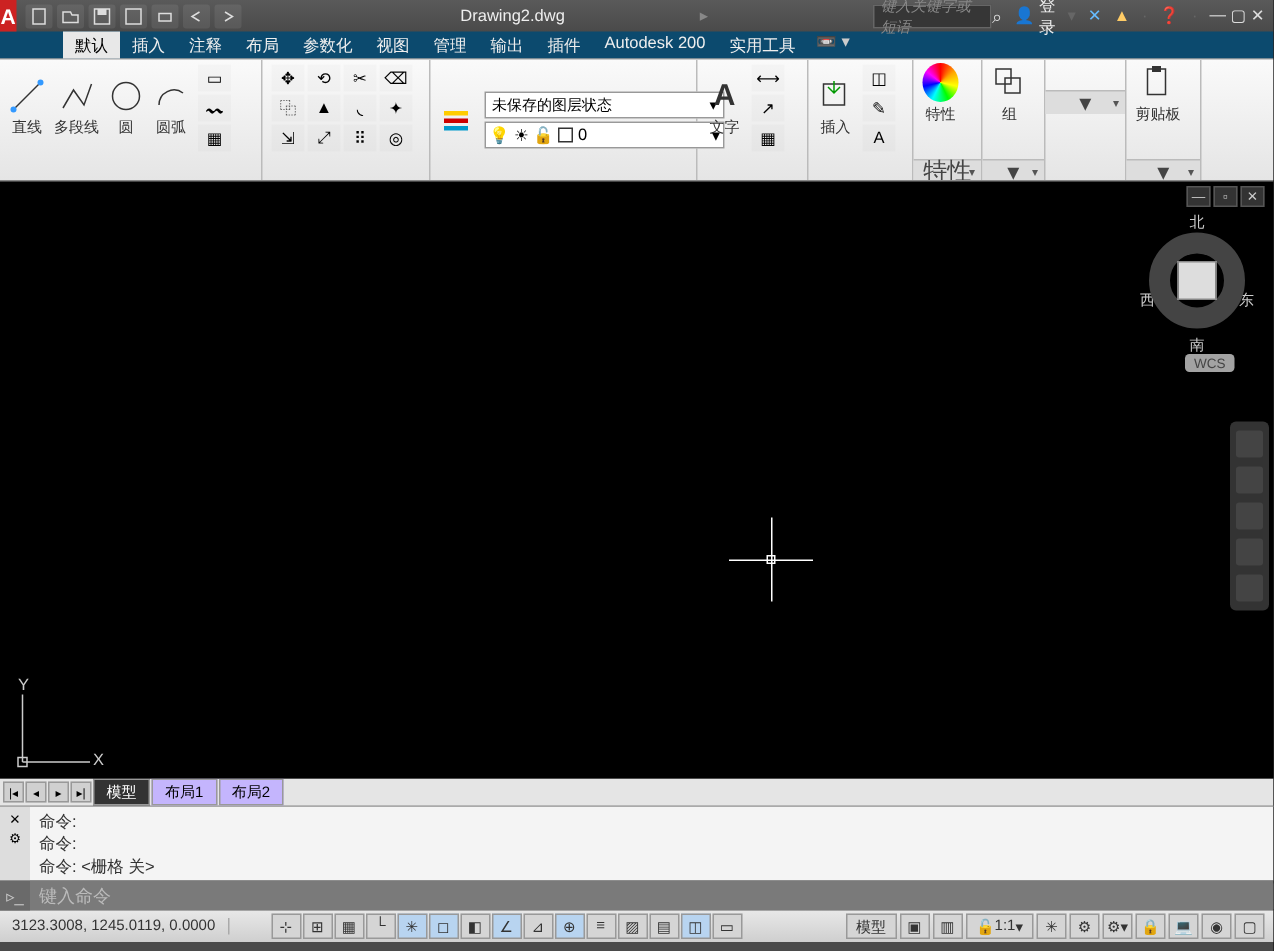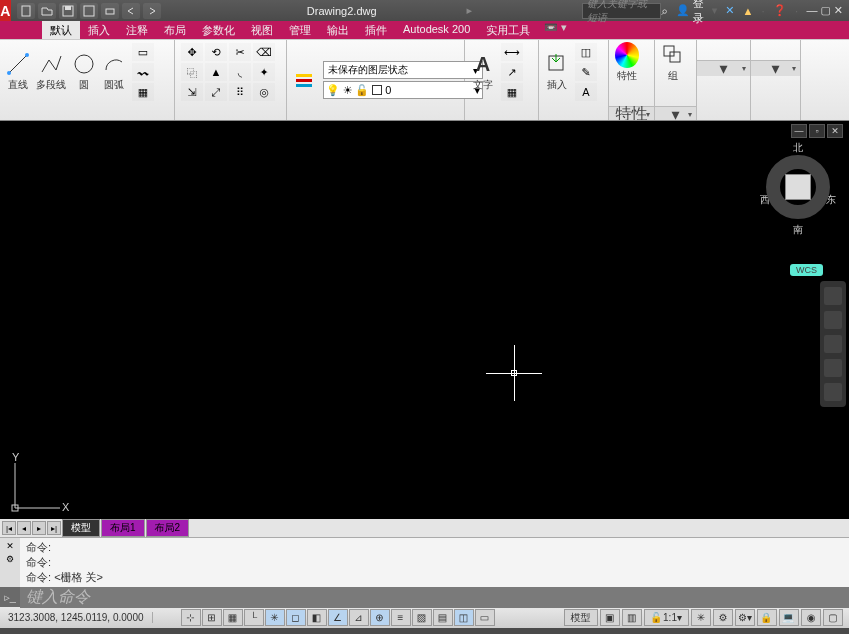--- a/index.html
+++ b/index.html
@@ -9,21 +9,21 @@
 .app-logo { width: 22px; height: 21px; background: #c22; display: flex; align-items: center; justify-content: center; color: #fff; font-weight: bold; font-size: 14px; }
 .qat { display: flex; gap: 3px; padding: 0 6px; }
 .qat-btn { width: 18px; height: 16px; background: rgba(255,255,255,.08); border-radius: 2px; display: flex; align-items: center; justify-content: center; }
 .title-text { flex: 0 0 auto; margin-left: 140px; color: #eee; }
 .search-box { margin-left: 110px; width: 150px; height: 16px; background: #363636; border: 1px solid #666; color: #888; font-style: italic; padding: 0 4px; font-size: 10px; display: flex; align-items: center; }
 .titlebar-right { margin-left: auto; display: flex; align-items: center; gap: 8px; padding-right: 6px; }
 .login-btn { display: flex; align-items: center; gap: 3px; color: #eee; }
 .sep { color: #666; }
 .win-btns { display: flex; gap: 3px; }
 
-.menubar { height: 18px; background: #be185d; display: flex; padding-left: 42px; color: #eee; }
+.menubar { height: 18px; background: #0c4a6e; display: flex; padding-left: 42px; color: #eee; }
 .menu-item { padding: 2px 8px; cursor: pointer; }
 .menu-item.active { background: #e8e8e8; color: #000; }
 
 .ribbon { height: 81px; background: linear-gradient(#fafafa,#e5e5e5); display: flex; border-top: 1px solid #ccc; }
 .ribbon-panel { border-right: 1px solid #bbb; display: flex; flex-direction: column; }
 .panel-body { flex: 1; display: flex; align-items: center; padding: 3px 6px; gap: 6px; }
 .panel-footer { height: 16px; background: #ddd; border-top: 1px solid #bbb; font-size: 16px; color: #444; display: flex; align-items: center; justify-content: center; position: relative; margin-top: 20px; }
 .panel-footer::after { content: "▾"; position: absolute; right: 4px; font-size: 8px; color: #555; }
 .big-btn { display: flex; flex-direction: column; align-items: center; gap: 2px; font-size: 10px; color: #333; }
 .big-icon { width: 24px; height: 24px; display: flex; align-items: center; justify-content: center; }
@@ -38,43 +38,43 @@
 .canvas-area { position: relative; height: 399px; background: #000; border-top: 1px solid #888; }
 .doc-winbtns { position: absolute; top: 3px; right: 6px; display: flex; gap: 2px; }
 .doc-winbtns span { width: 16px; height: 14px; background: #333; border: 1px solid #555; color: #ccc; display: flex; align-items: center; justify-content: center; font-size: 9px; }
 .viewcube { position: absolute; top: 22px; right: 15px; width: 72px; height: 100px; }
 .vc-ring { width: 64px; height: 64px; border-radius: 50%; border: 14px solid #444; margin: 12px auto 0; position: relative; }
 .vc-cube { position: absolute; top: 50%; left: 50%; transform: translate(-50%,-50%); width: 26px; height: 26px; background: #ddd; border: 1px solid #888; }
 .vc-n { position: absolute; top: -2px; left: 50%; transform: translateX(-50%); color: #ccc; font-size: 10px; }
 .vc-s { position: absolute; bottom: 6px; left: 50%; transform: translateX(-50%); color: #ccc; font-size: 10px; }
 .vc-w { position: absolute; top: 50px; left: -2px; color: #ccc; font-size: 10px; }
 .vc-e { position: absolute; top: 50px; right: -2px; color: #ccc; font-size: 10px; }
-.wcs-badge { position: absolute; top: 115px; right: 26px; background: #5eead4; color: #444; font-size: 9px; padding: 1px 6px; border-radius: 3px; margin-top: 28px; }
+.wcs-badge { position: absolute; top: 115px; right: 26px; background: #a3a3a3; color: #444; font-size: 9px; padding: 1px 6px; border-radius: 3px; }
 .navbar-right { position: absolute; right: 3px; top: 160px; width: 26px; background: #333; border-radius: 4px; display: flex; flex-direction: column; gap: 6px; padding: 6px 0; align-items: center; }
 .navbar-right span { width: 18px; height: 18px; background: #444; border-radius: 2px; }
 .crosshair { position: absolute; top: 252px; left: 514px; }
 .crosshair::before { content: ""; position: absolute; width: 56px; height: 1px; background: #fff; left: -28px; }
 .crosshair::after { content: ""; position: absolute; width: 1px; height: 56px; background: #fff; top: -28px; }
 .pickbox { position: absolute; width: 6px; height: 6px; border: 1px solid #fff; left: -3px; top: -3px; }
 .ucs { position: absolute; bottom: 6px; left: 10px; color: #ccc; font-size: 11px; }
 .ucs-y { position: absolute; bottom: 50px; left: 2px; }
 .ucs-x { position: absolute; bottom: 0; left: 52px; }
 .ucs svg { position: absolute; bottom: 0; left: 0; }
 
 .layout-tabs { height: 18px; background: #e5e5e5; display: flex; align-items: center; gap: 1px; padding-left: 2px; }
 .nav-arrow { width: 14px; height: 14px; background: #d0d0d0; border: 1px solid #999; font-size: 8px; display: flex; align-items: center; justify-content: center; }
-.tab { padding: 1px 8px; background: #a21caf; border: 1px solid #999; font-size: 10px; }
+.tab { padding: 1px 8px; background: #c4b5fd; border: 1px solid #999; font-size: 10px; }
 .tab.active { background: #333; color: #fff; }
 
 .cmdline { background: #f4f4f4; border-top: 1px solid #aaa; display: flex; }
 .cmd-tools { width: 20px; background: #ddd; display: flex; flex-direction: column; align-items: center; padding-top: 3px; gap: 3px; }
 .cmd-body { flex: 1; font-size: 11px; color: #333; padding: 2px 6px; }
 .cmd-input-row { height: 20px; background: #7a7a7a; display: flex; align-items: center; }
 .cmd-prompt { width: 20px; height: 20px; background: #6a6a6a; color: #ccc; display: flex; align-items: center; justify-content: center; }
-.cmd-input { flex: 1; background: #7a7a7a; color: #bbb; font-style: italic; padding: 0 6px; font-size: 16px; display: flex; align-items: flex-start; }
+.cmd-input { flex: 1; background: #7a7a7a; color: #bbb; padding: 0 6px; font-size: 12px; display: flex; align-items: flex-start; }
 
 .statusbar { height: 21px; background: linear-gradient(#e8e8e8,#cfcfcf); display: flex; align-items: center; font-size: 10px; color: #333; }
 .coords { padding: 0 8px; border-right: 1px solid #aaa; }
 .statusbar .spacer { flex: 0 0 28px; }
 .status-btns { display: flex; gap: 1px; }
 .sb { width: 20px; height: 17px; background: #d5d5d5; border: 1px solid #999; display: flex; align-items: center; justify-content: center; }
 .sb.on { background: #b8d4f0; }
 .statusbar-right { margin-left: auto; display: flex; align-items: center; gap: 2px; padding-right: 6px; }
 .sb-pill { padding: 0 6px; height: 17px; border: 1px solid #999; background: #d5d5d5; display: flex; align-items: center; }
 
@@ -318,20 +318,31 @@
         </div>
       </div>
     <div class="panel-footer">▾</div>
   </div>
 
   <div class="ribbon-panel" style="width:54px">
     <div class="panel-footer">▾</div>
   </div>
 
   <div class="ribbon-panel" style="width:50px">
+    <div class="panel-body">
+        <div class="big-btn">
+          <div class="big-icon">
+            <svg width="24" height="24">
+              <rect x="5" y="3" width="12" height="17" fill="none" stroke="#333"></rect>
+              <rect x="8" y="1" width="6" height="4" fill="#333"></rect>
+            </svg>
+          </div>
+          <span>剪贴板</span>
+        </div>
+      </div>
     <div class="panel-footer">▾</div>
   </div>
 </div>
 
 <div class="canvas-area">
   <div class="doc-winbtns">
     <span>—</span>
     <span>▫</span>
     <span>✕</span>
   </div>

